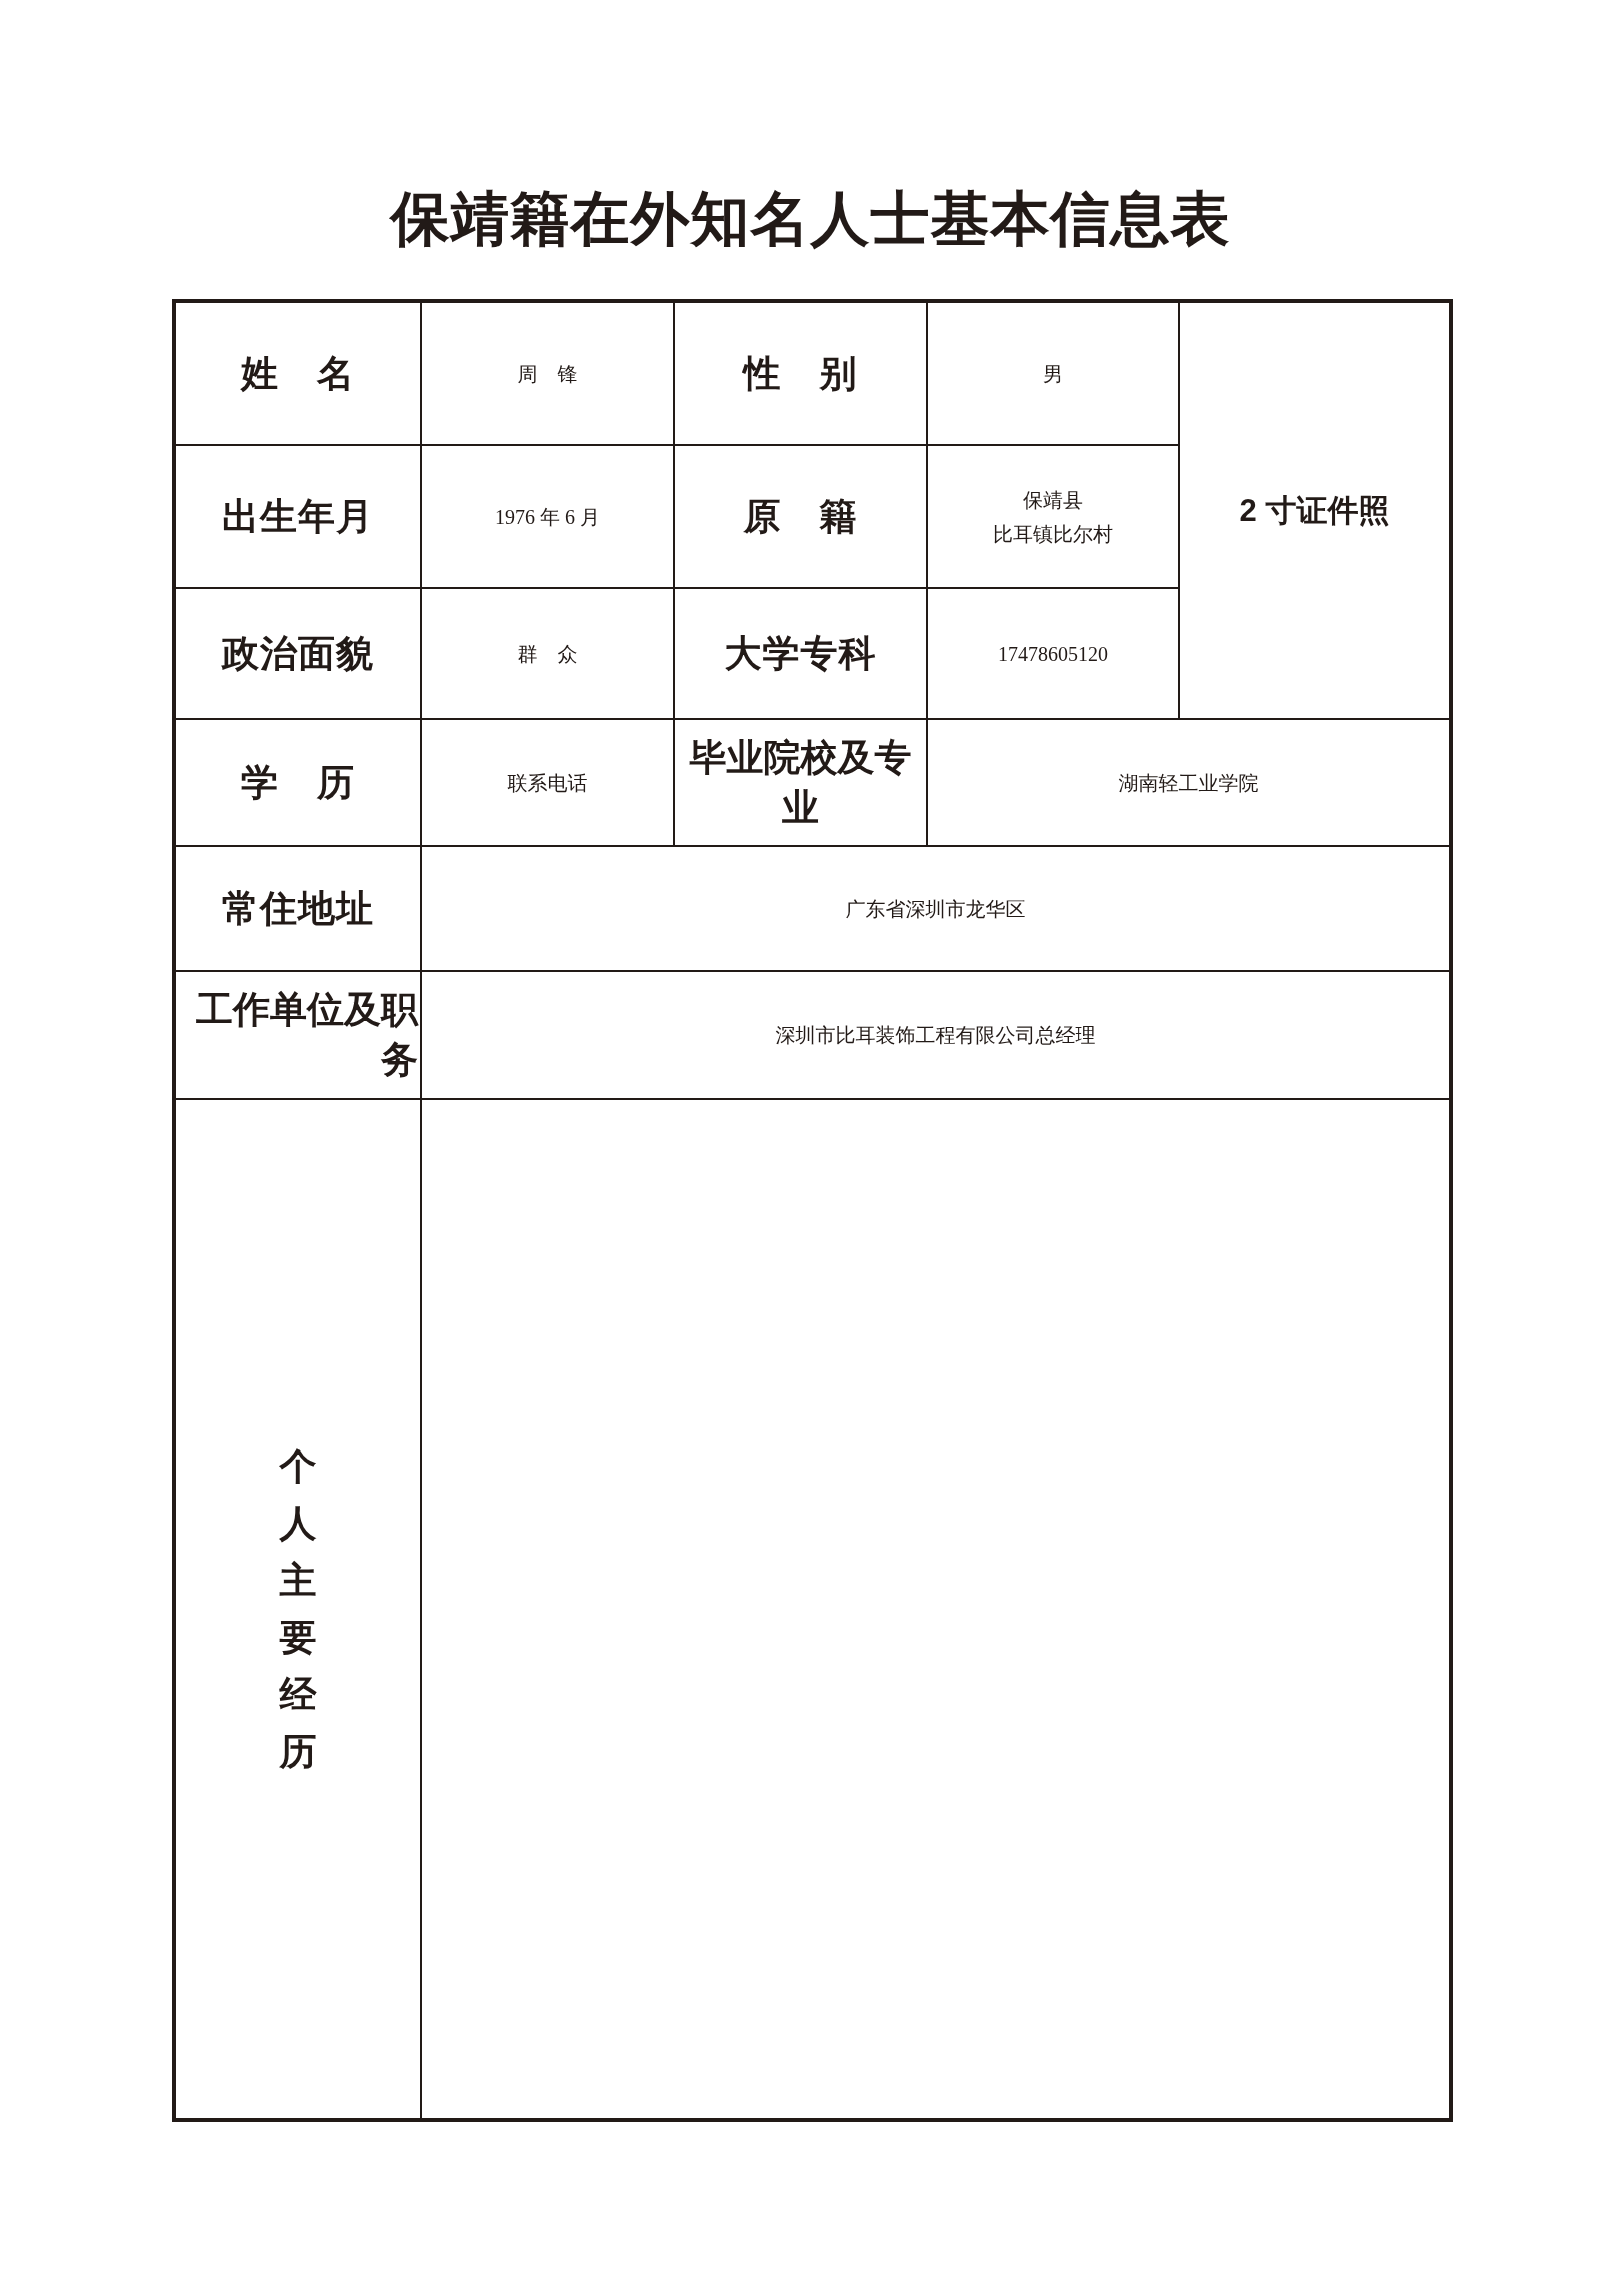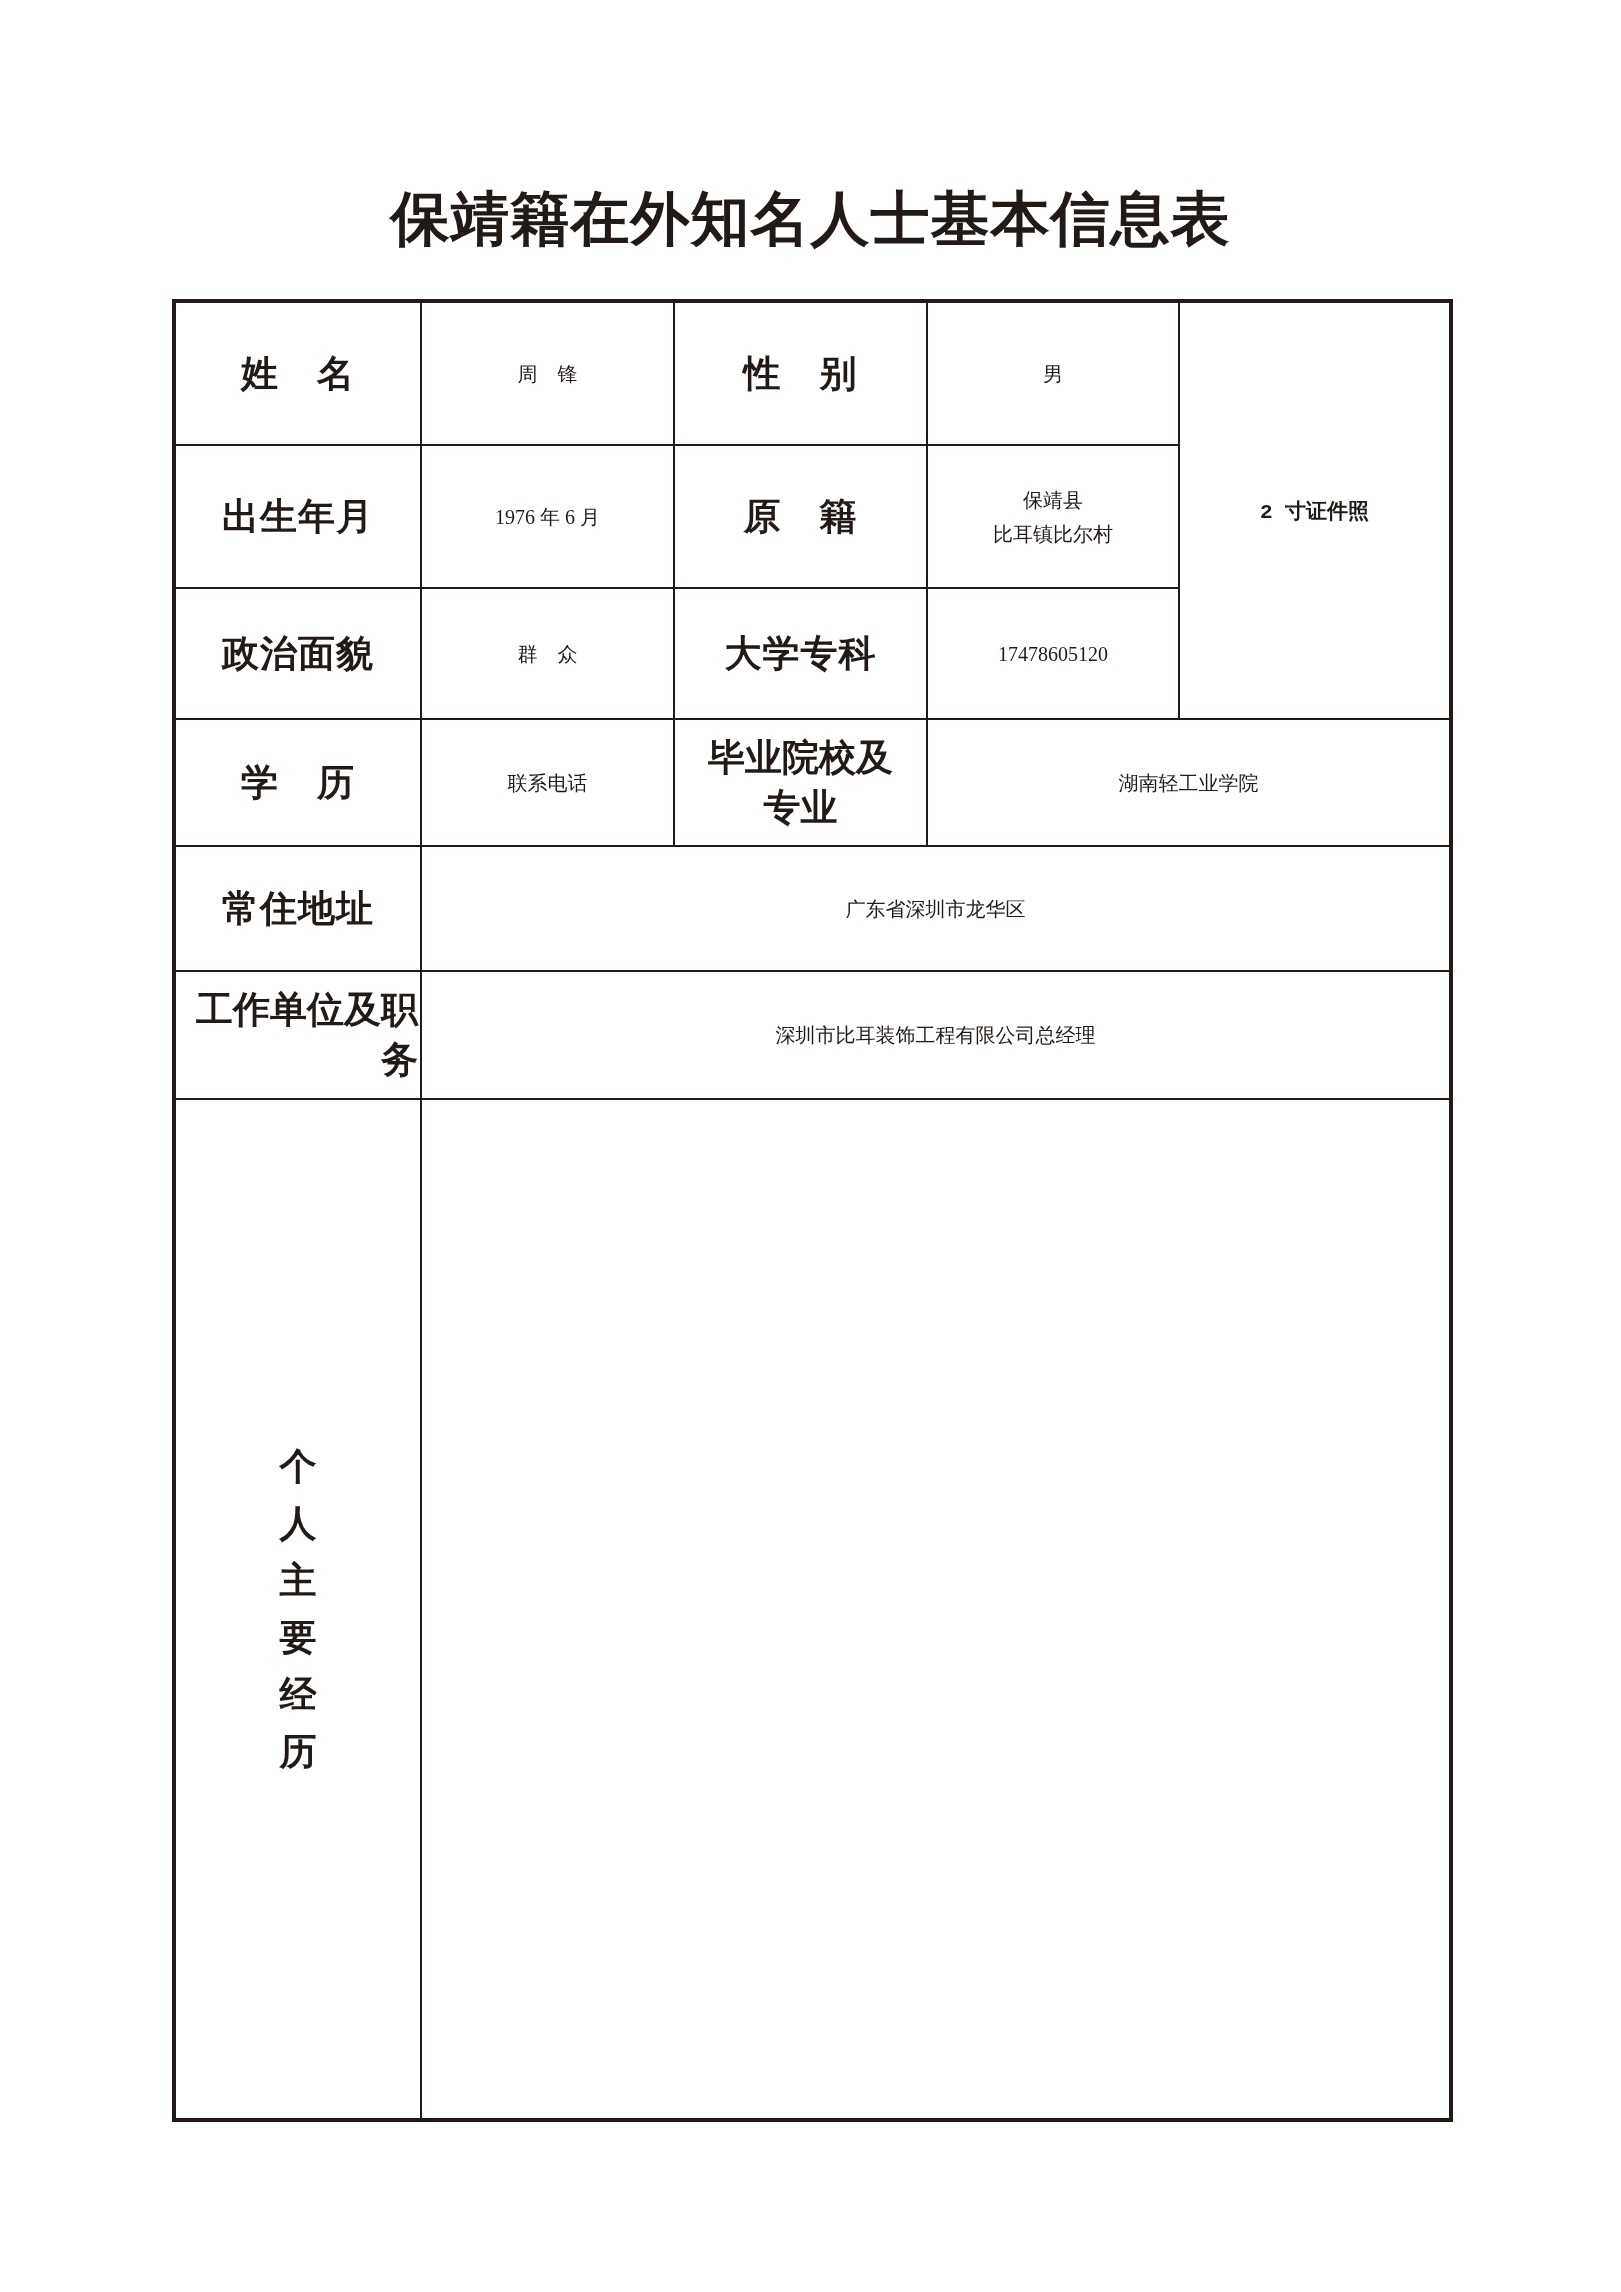--- a/index.html
+++ b/index.html
@@ -55,23 +55,23 @@
     font-size: 37px;
     letter-spacing: 1px;
   }
   .val {
     font-family: "Liberation Serif", "DejaVu Serif", serif;
     font-weight: normal;
     font-size: 20px;
     line-height: 1.7;
   }
   .photo-cell {
-    font-family: Liberation Mono, monospace;
+    font-family: Liberation Sans, sans-serif;
     font-weight: bold;
-    font-size: 21px;
+    font-size: 31px;
   }
   .vert-cell { vertical-align: middle; }
   .vstack {
     display: flex;
     flex-direction: column;
     align-items: center;
     justify-content: center;
     height: 100%;
   }
   .vchar {
@@ -122,21 +122,21 @@
     <tr class="r3">
       <td class="lbl">政治面貌</td>
       <td class="val">群　众</td>
       <td class="lbl">大学专科</td>
       <td class="val">17478605120</td>
     </tr>
 
     <tr class="r4">
       <td class="lbl">学　历</td>
       <td class="val">联系电话</td>
-      <td class="lbl" style="letter-spacing:0; padding:0 20px;">毕业院校及专业</td>
+      <td class="lbl" style="letter-spacing:0; padding:0 2px;">毕业院校及专业</td>
       <td class="val" colspan="2">湖南轻工业学院</td>
     </tr>
 
     <tr class="r5">
       <td class="lbl">常住地址</td>
       <td class="val" colspan="4">广东省深圳市龙华区</td>
     </tr>
 
     <tr class="r6">
       <td class="lbl" style="letter-spacing:0; padding:0 2px;text-align:right;">工作单位及职务</td>

